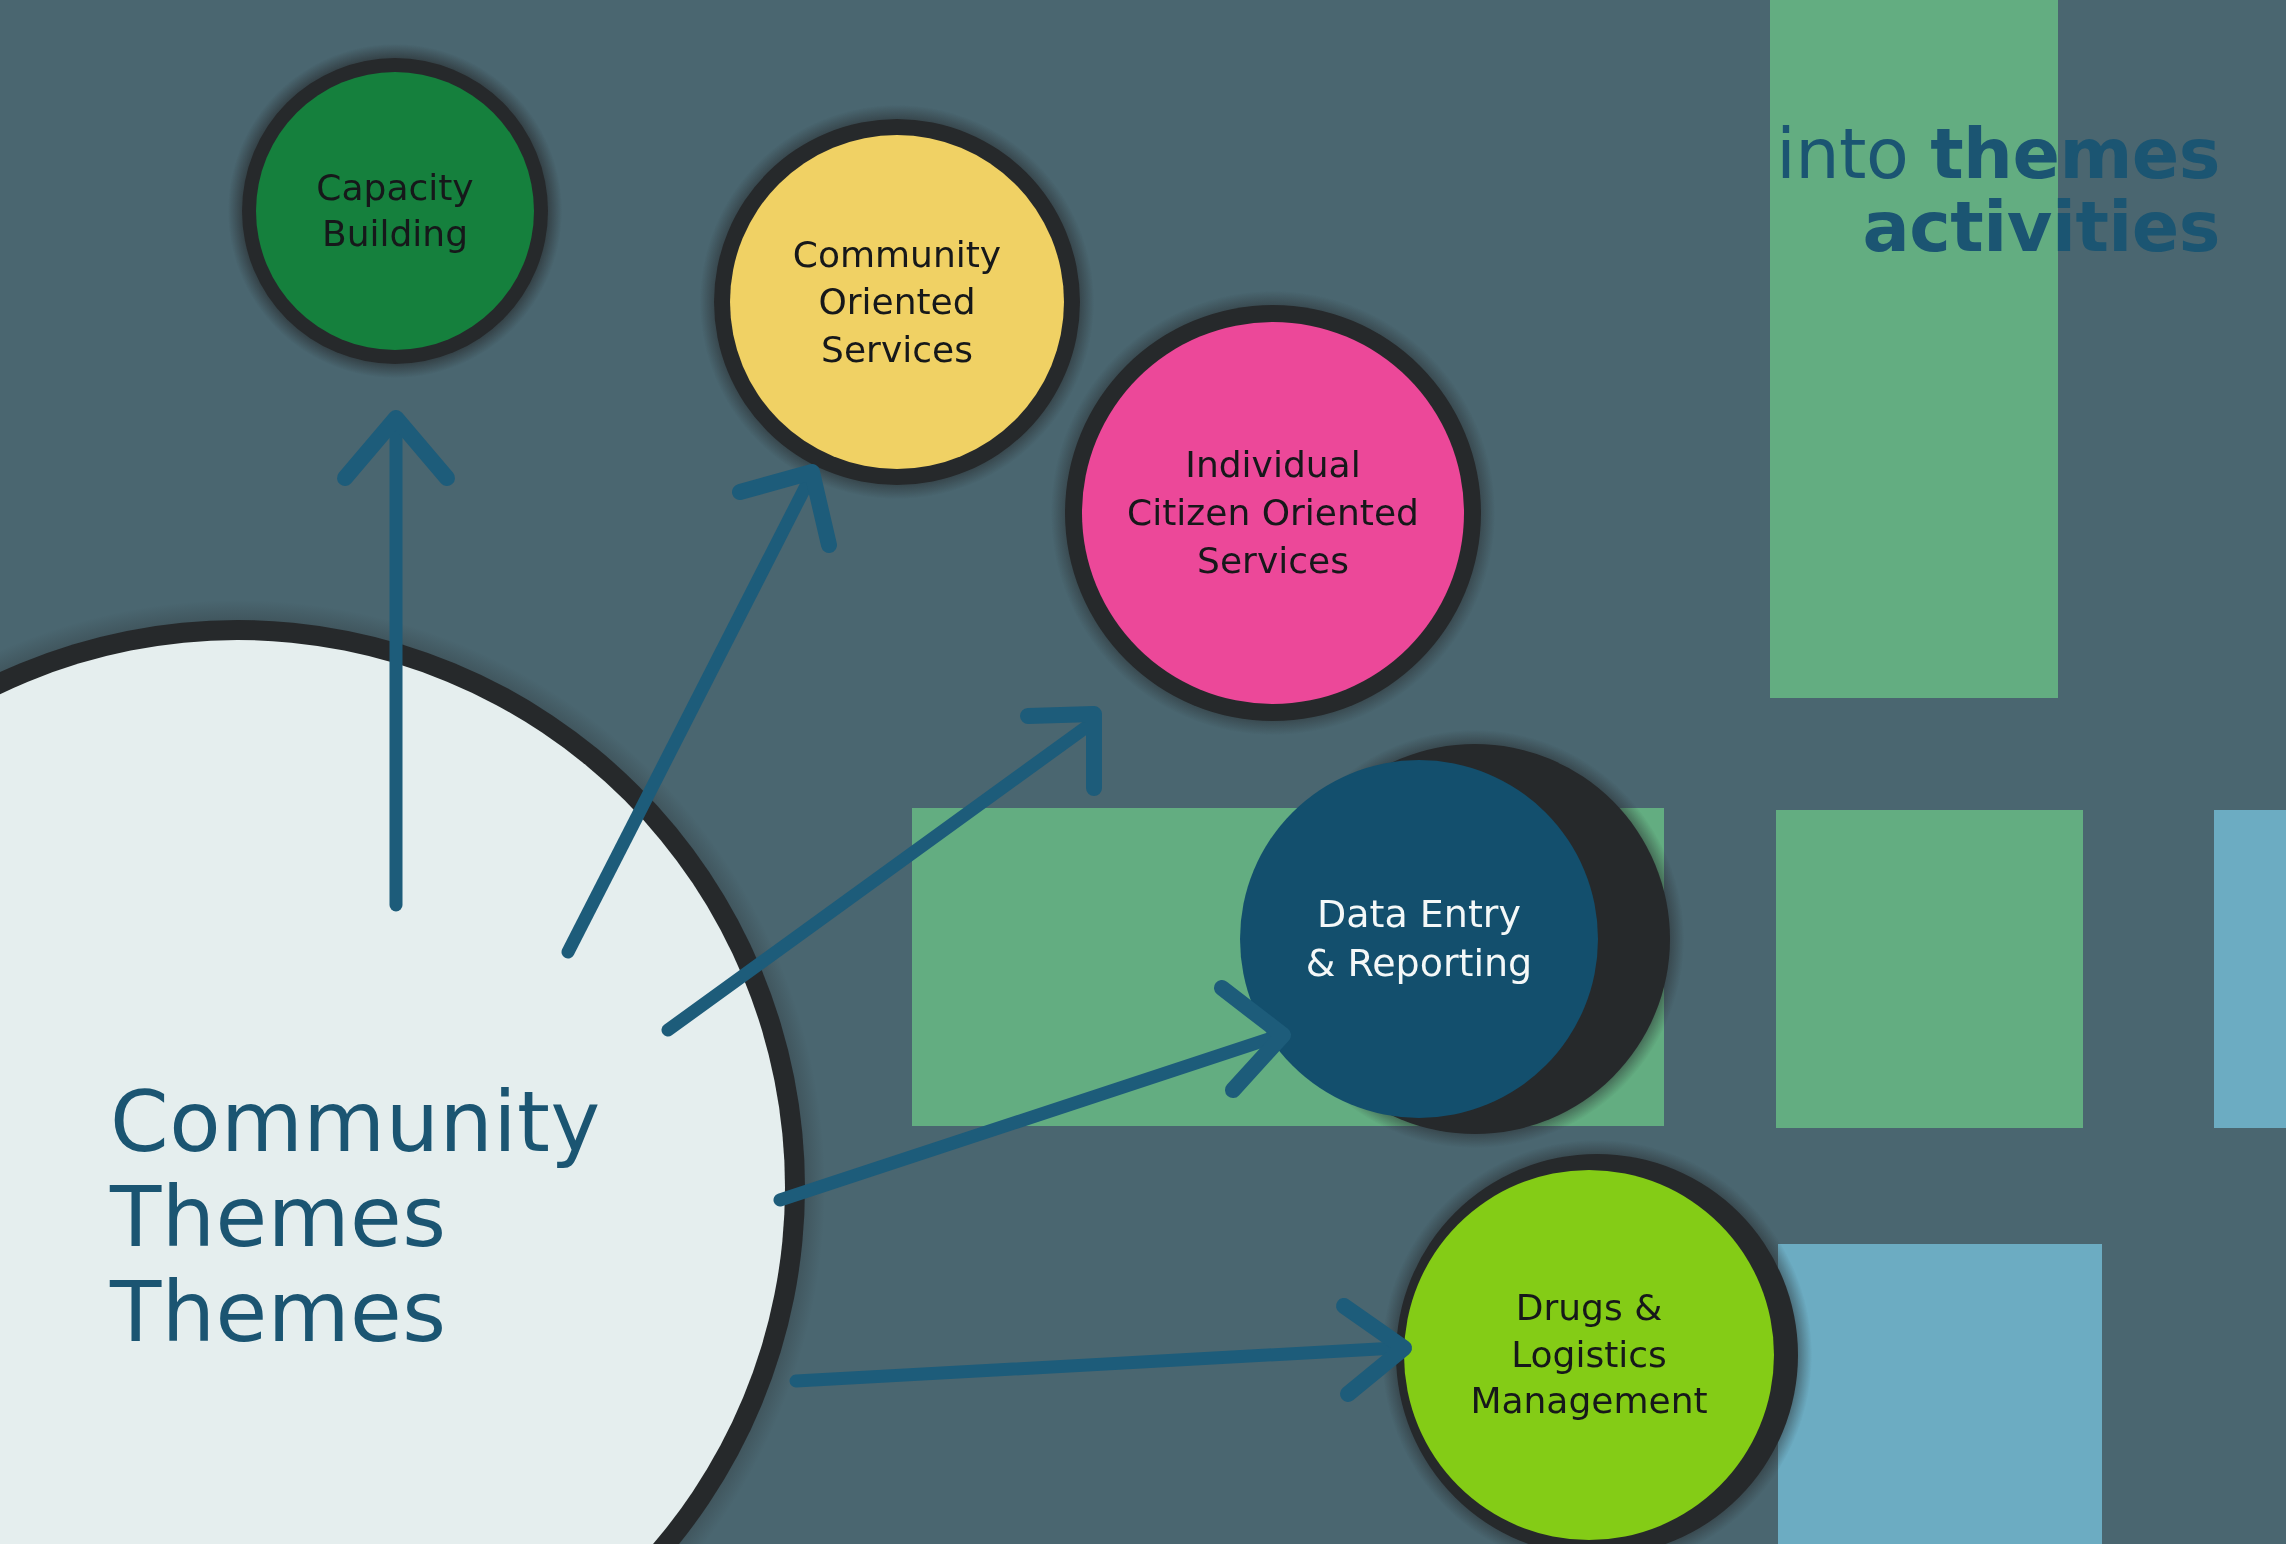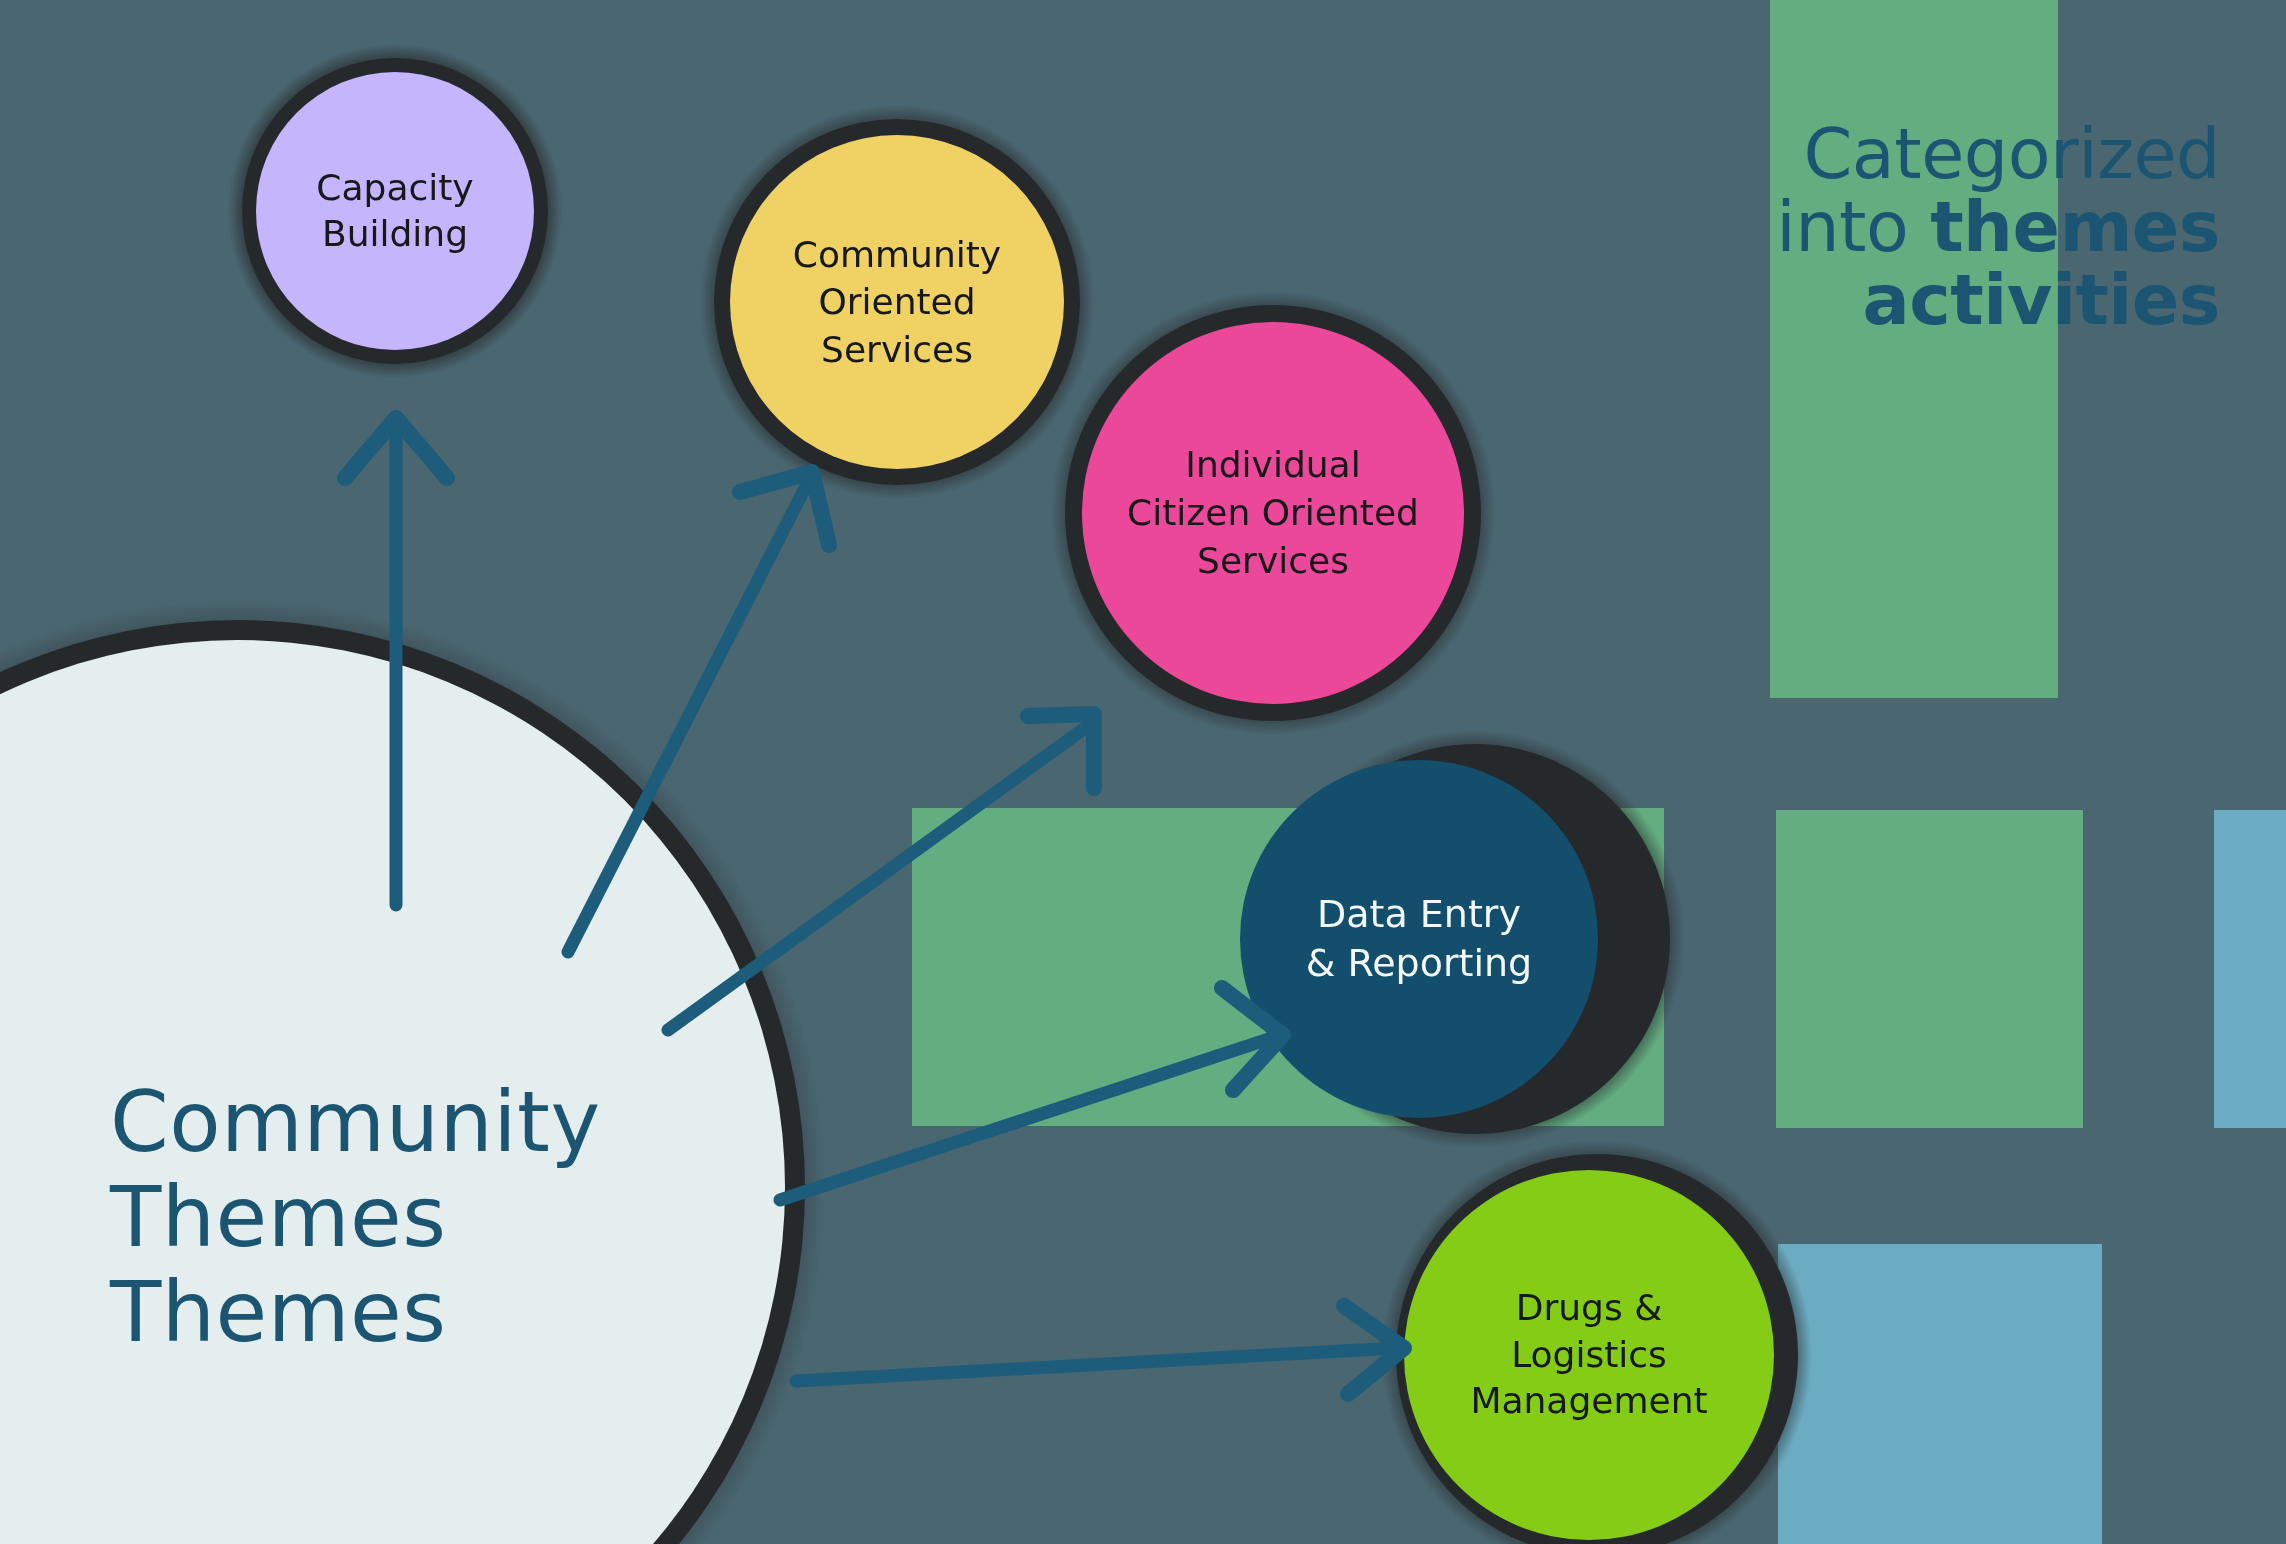--- a/index.html
+++ b/index.html
@@ -65,21 +65,21 @@
     background:#e5eeee;z-index:7;
   }
   #hub-label{
     position:absolute;left:110px;top:1075px;width:560px;
     color:#1b5572;font-size:84px;line-height:1.13;font-weight:400;
     letter-spacing:0.5px;z-index:8;
   }
   #hub-label .ln{display:block;}
 
   
-  #b1{left:256px;top:72px;width:278px;height:278px;background:#c4b5fd;font-size:36px;line-height:1.28;}
+  #b1{left:256px;top:72px;width:278px;height:278px;background:#15803d;font-size:36px;line-height:1.28;}
   #b1r{left:242px;top:58px;width:306px;height:306px;}
 
   #b2{left:730px;top:135px;width:334px;height:334px;background:#f0d164;font-size:36px;line-height:1.32;}
   #b2r{left:714px;top:119px;width:366px;height:366px;}
 
   #b3{left:1082px;top:322px;width:382px;height:382px;background:#ec4899;font-size:36px;line-height:1.34;}
   #b3r{left:1065px;top:305px;width:416px;height:416px;}
 
   #b4{left:1240px;top:760px;width:358px;height:358px;background:#134f6d;color:#f4f8f8;font-size:38px;line-height:1.30;}
   #b4r{left:1280px;top:744px;width:390px;height:390px;}
@@ -95,21 +95,20 @@
 
 <div id="stage">
 
   <div class="deco" id="deco-green-top"></div>
   <div class="deco" id="deco-green-mid"></div>
   <div class="deco" id="deco-green-right"></div>
   <div class="deco" id="deco-blue-edge"></div>
   <div class="deco" id="deco-blue-bottom"></div>
 
   <div id="headline">
-    <span class="ln">Categorized</span>
     <span class="ln"><span>into </span><b>themes</b></span>
     <span class="ln"><b>activities</b></span>
   </div>
 
   <div id="hub-ring"></div>
   <div id="hub"></div>
   <div id="hub-label">
     <span class="ln">Community</span>
     <span class="ln">Themes</span>
     <span class="ln">Themes</span>

